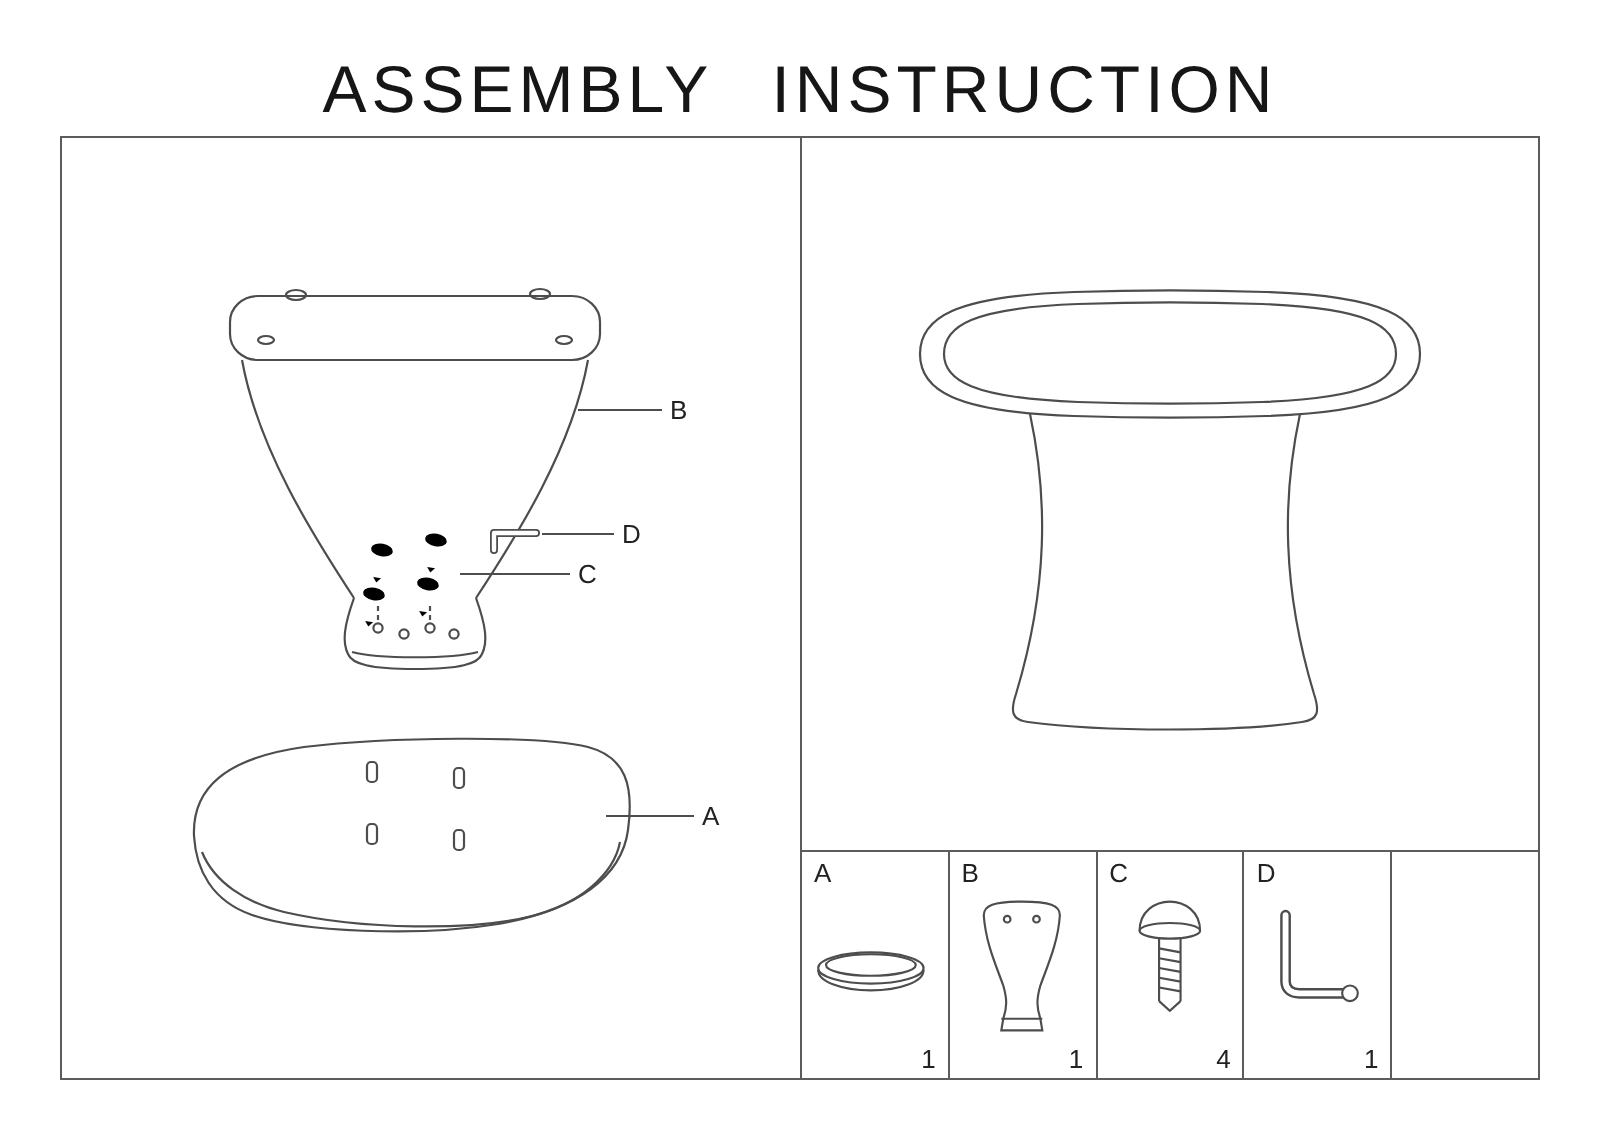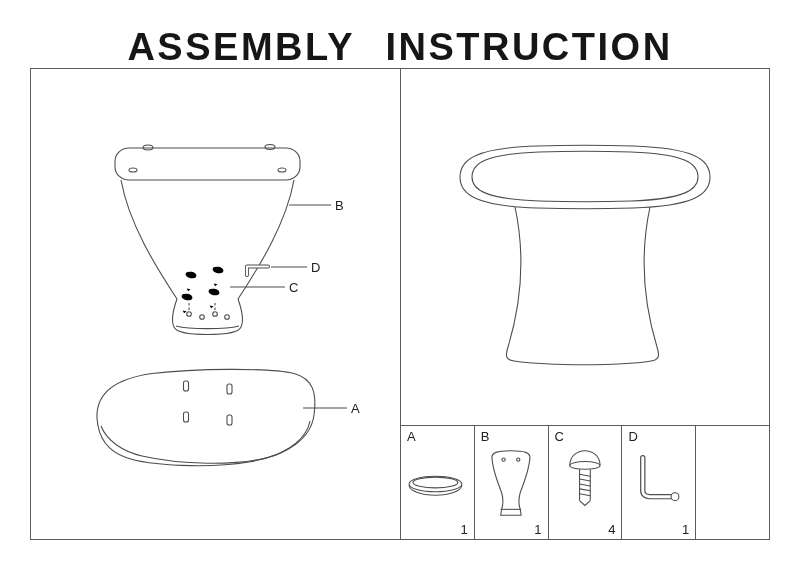--- a/index.html
+++ b/index.html
@@ -1,21 +1,21 @@
 <!DOCTYPE html>
 <html><head>
 <meta charset="utf-8">
 <style>
   * { margin:0; padding:0; box-sizing:border-box; }
   html, body { width:800px; height:566px; background:#ffffff; font-family:"Liberation Sans", sans-serif; color:#1a1a1a; }
   .page { position:relative; width:800px; height:566px; background:#fff; overflow:hidden; }
 
   .title {
     position:absolute; top:26px; left:0; width:100%;
-    text-align:center; font-size:38px; font-weight:700;
+    text-align:center; font-size:33px; font-weight:400;
     letter-spacing:2.5px; word-spacing:18px; color:#161616;
   }
 
   .main-box {
     position:absolute; left:30px; top:68px; width:740px; height:472px;
     border:1px solid #5c5c5c; background:#fff;
   }
   .vdivider {
     position:absolute; left:369px; top:0; width:1px; height:470px;
     background:#5c5c5c;

